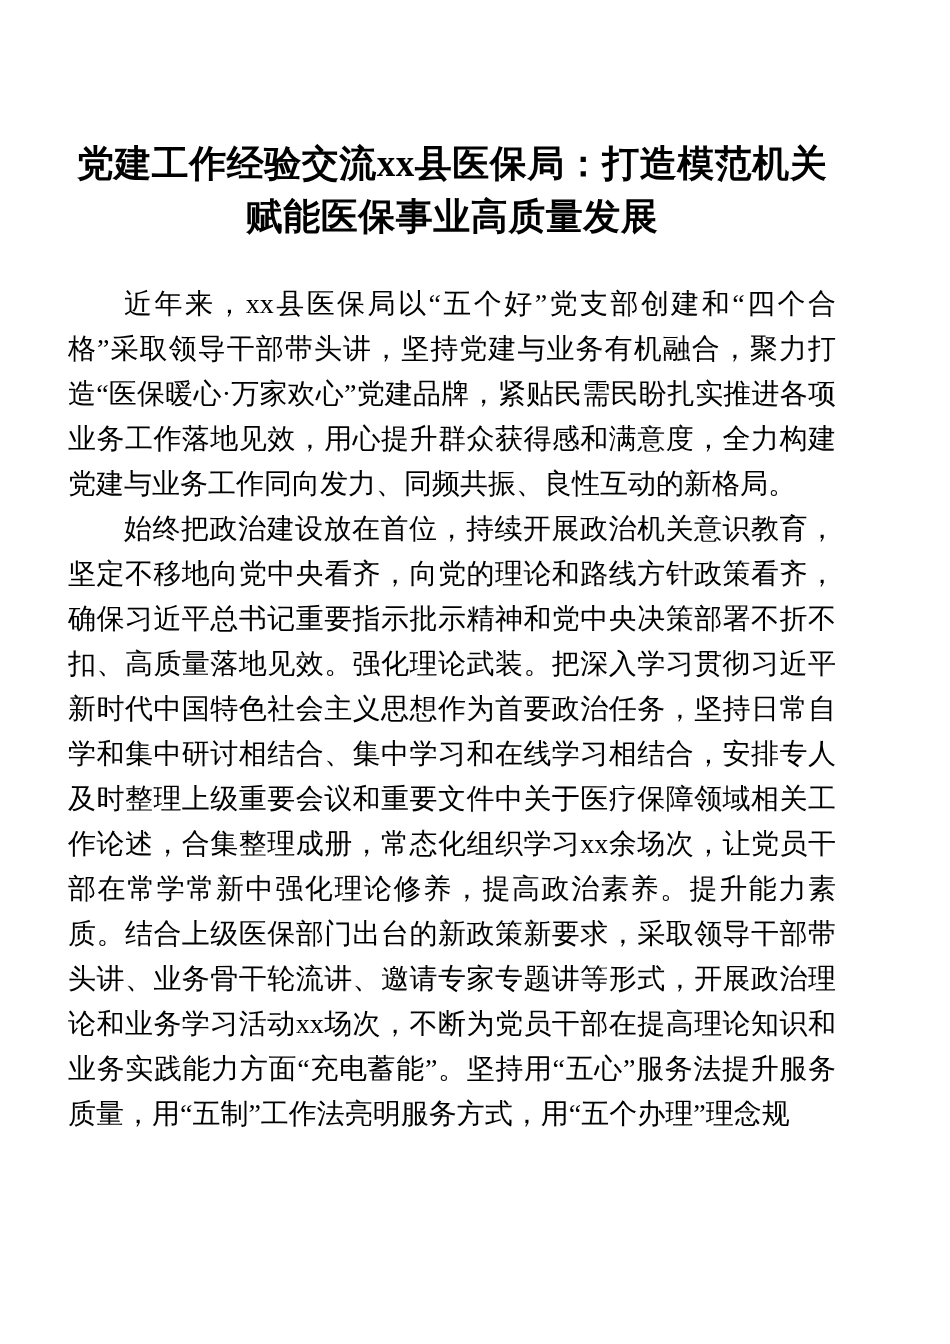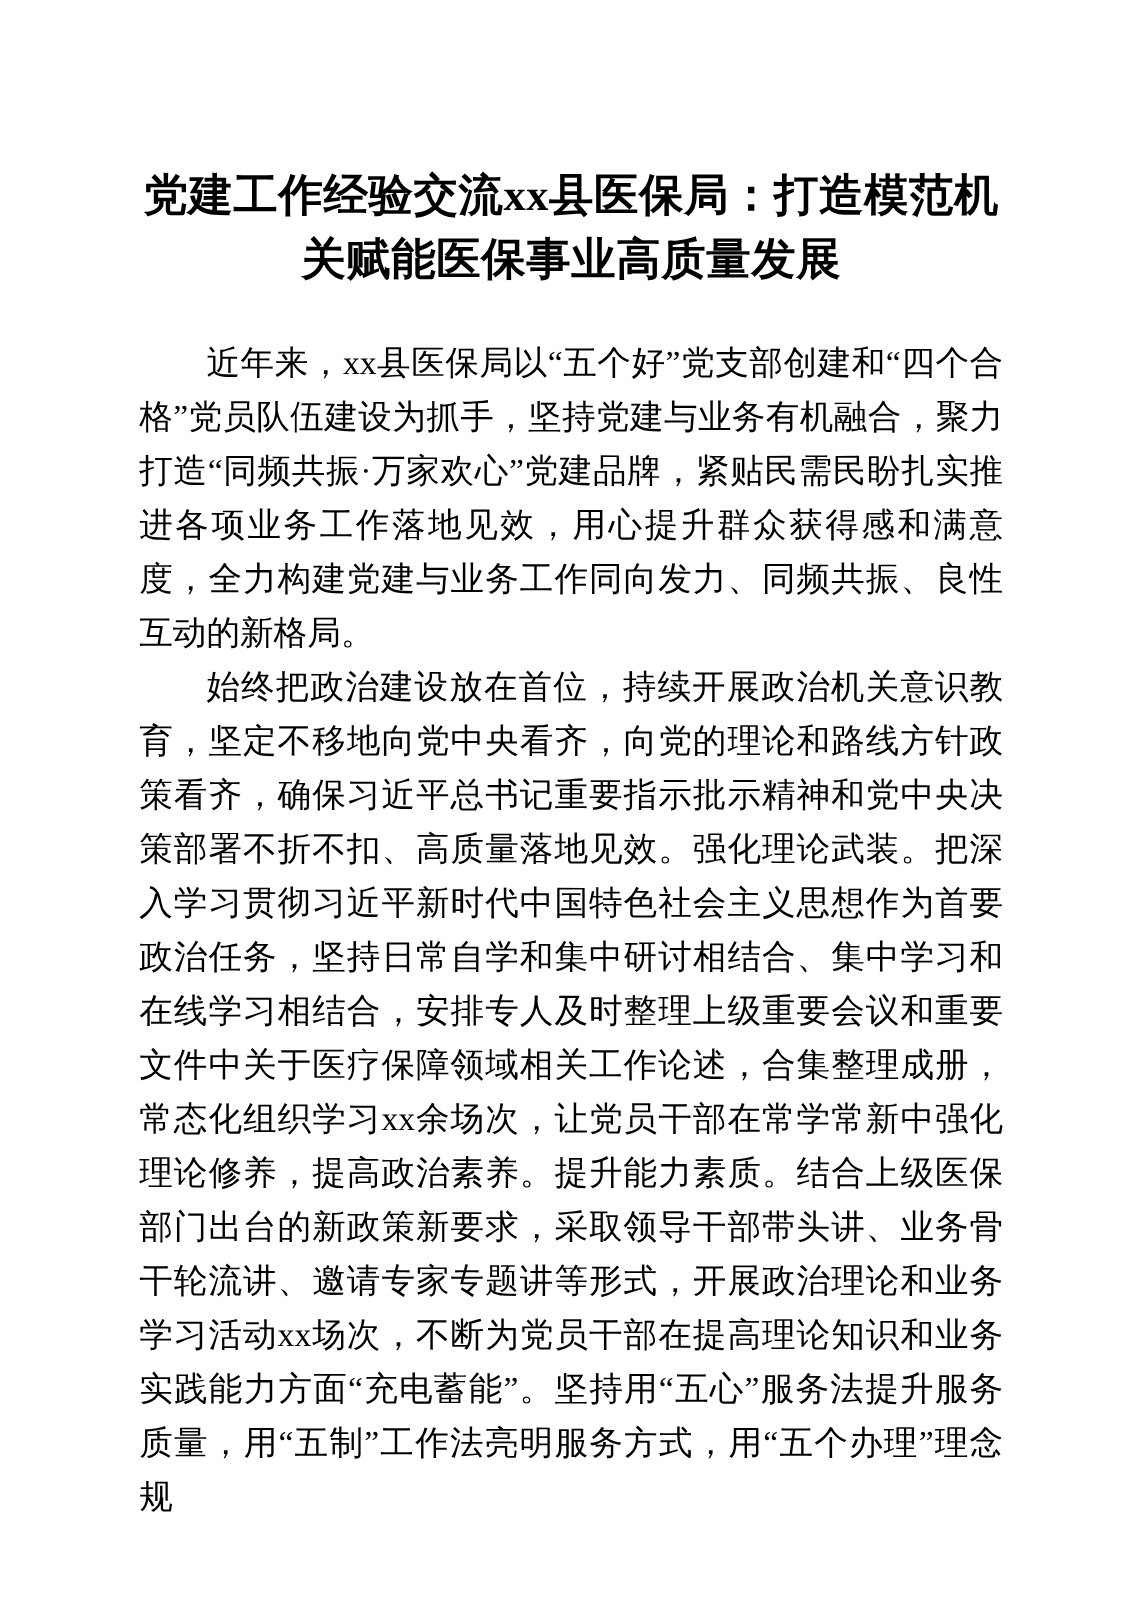--- a/index.html
+++ b/index.html
@@ -11,21 +11,21 @@
   body {
     width: 950px;
     color: #000000;
     font-family: "Liberation Serif", "DejaVu Serif", serif;
   }
   .page {
     width: 950px;
     height: 1344px;
     box-sizing: border-box;
     background: #ffffff;
-    padding: 98px 114px 60px 116px;
+    padding: 98px 114px 60px 68px;
     overflow: hidden;
   }
   .doc-title {
     margin: 40px 0 38px 0;
     font-size: 37px;
     font-weight: bold;
     line-height: 1.42;
     text-align: center;
     letter-spacing: 0.5px;
     color: #000000;
@@ -41,18 +41,18 @@
     word-break: break-all;
   }
 </style>
 </head>
 <body>
 
 <main class="page">
 
   <h1 class="doc-title">党建工作经验交流xx县医保局：打造模范机关赋能医保事业高质量发展</h1>
 
-  <p class="para">近年来，xx县医保局以“五个好”党支部创建和“四个合格”党员队伍建设为抓手，坚持党建与业务有机融合，聚力打造“同频共振·万家欢心”党建品牌，紧贴民需民盼扎实推进各项业务工作落地见效，用心提升群众获得感和满意度，全力构建党建与业务工作同向发力、同频共振、良性互动的新格局。</p>
+  <p class="para">近年来，xx县医保局以“五个好”党支部创建和“四个合格”采取领导干部带头讲，坚持党建与业务有机融合，聚力打造“医保暖心·万家欢心”党建品牌，紧贴民需民盼扎实推进各项业务工作落地见效，用心提升群众获得感和满意度，全力构建党建与业务工作同向发力、同频共振、良性互动的新格局。</p>
 
 
   <p class="para">始终把政治建设放在首位，持续开展政治机关意识教育，坚定不移地向党中央看齐，向党的理论和路线方针政策看齐，确保习近平总书记重要指示批示精神和党中央决策部署不折不扣、高质量落地见效。强化理论武装。把深入学习贯彻习近平新时代中国特色社会主义思想作为首要政治任务，坚持日常自学和集中研讨相结合、集中学习和在线学习相结合，安排专人及时整理上级重要会议和重要文件中关于医疗保障领域相关工作论述，合集整理成册，常态化组织学习xx余场次，让党员干部在常学常新中强化理论修养，提高政治素养。提升能力素质。结合上级医保部门出台的新政策新要求，采取领导干部带头讲、业务骨干轮流讲、邀请专家专题讲等形式，开展政治理论和业务学习活动xx场次，不断为党员干部在提高理论知识和业务实践能力方面“充电蓄能”。坚持用“五心”服务法提升服务质量，用“五制”工作法亮明服务方式，用“五个办理”理念规</p>
 
 </main>
 
 </body></html>

